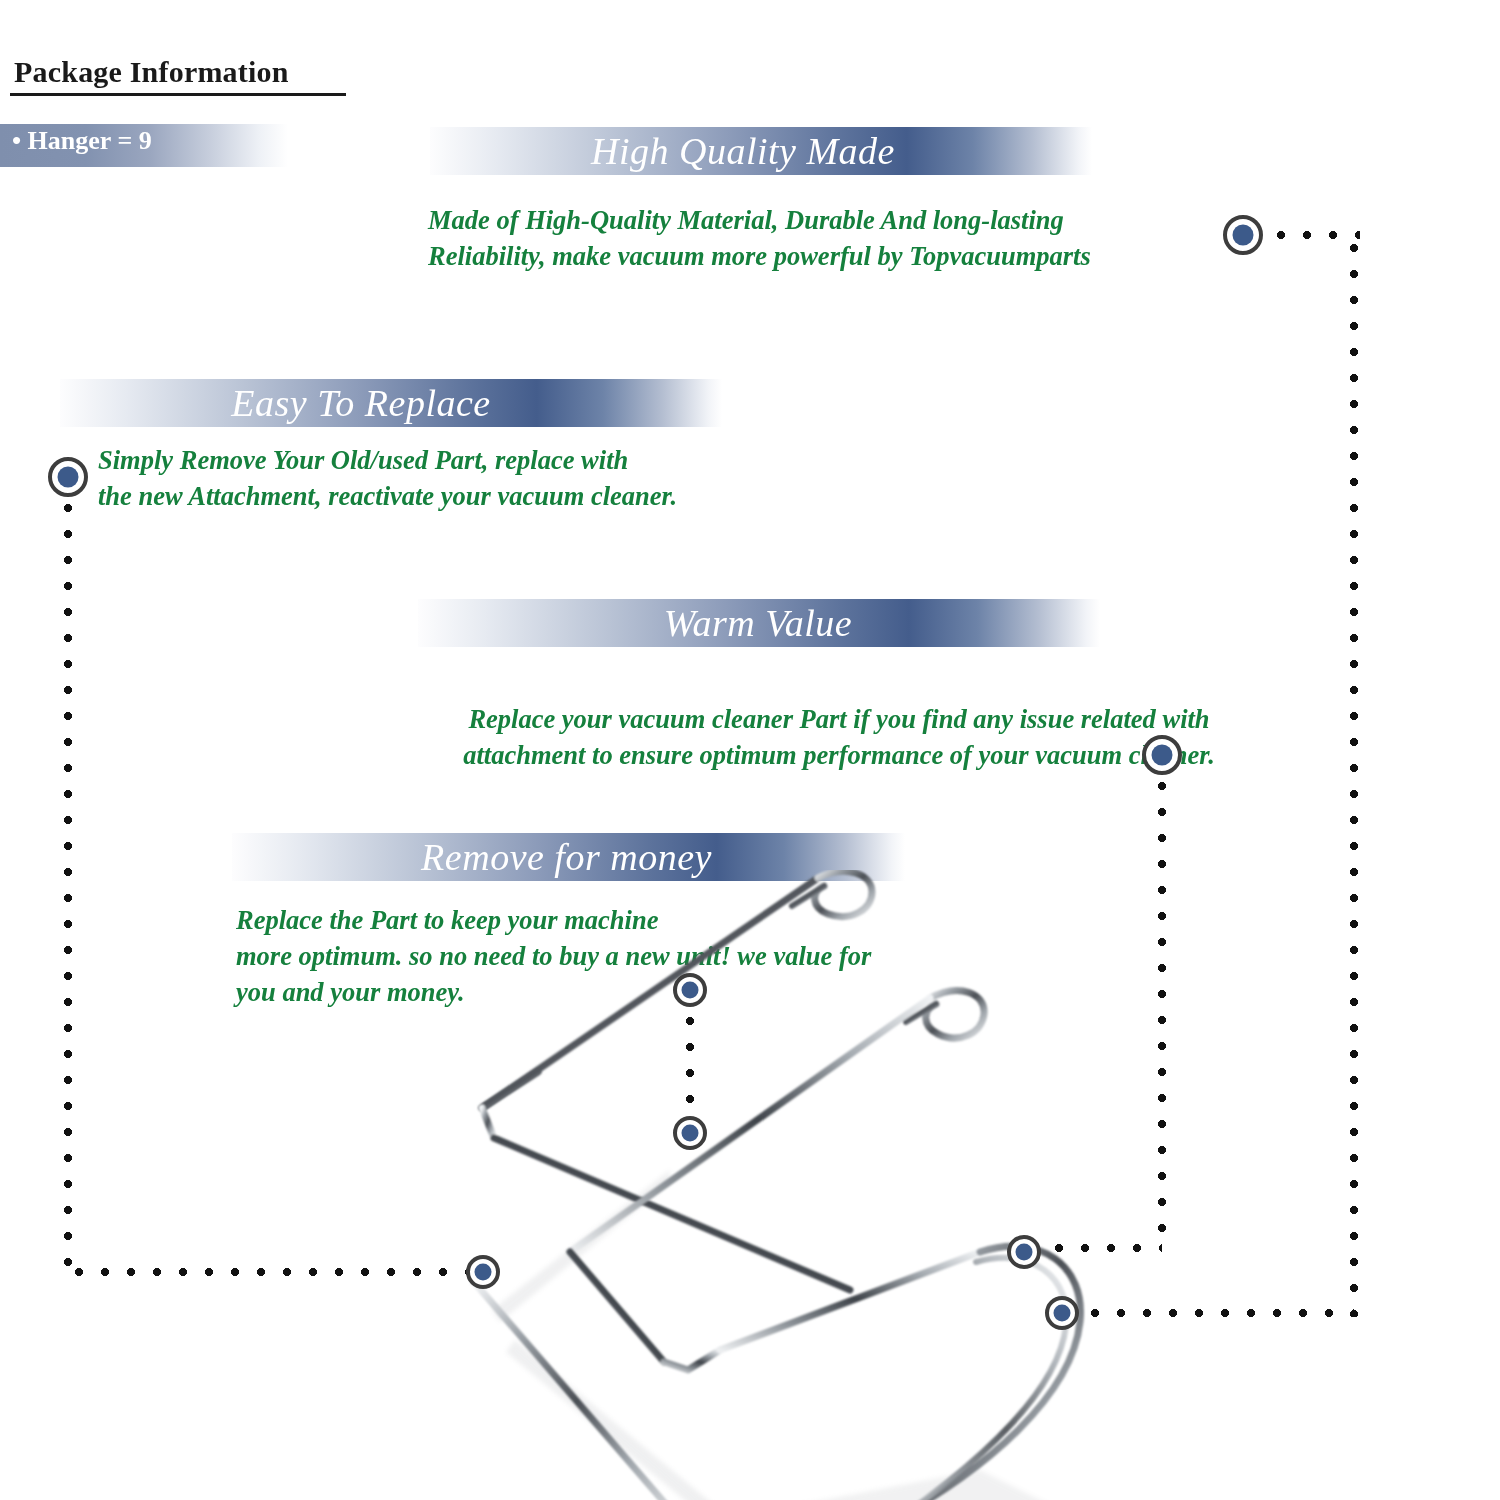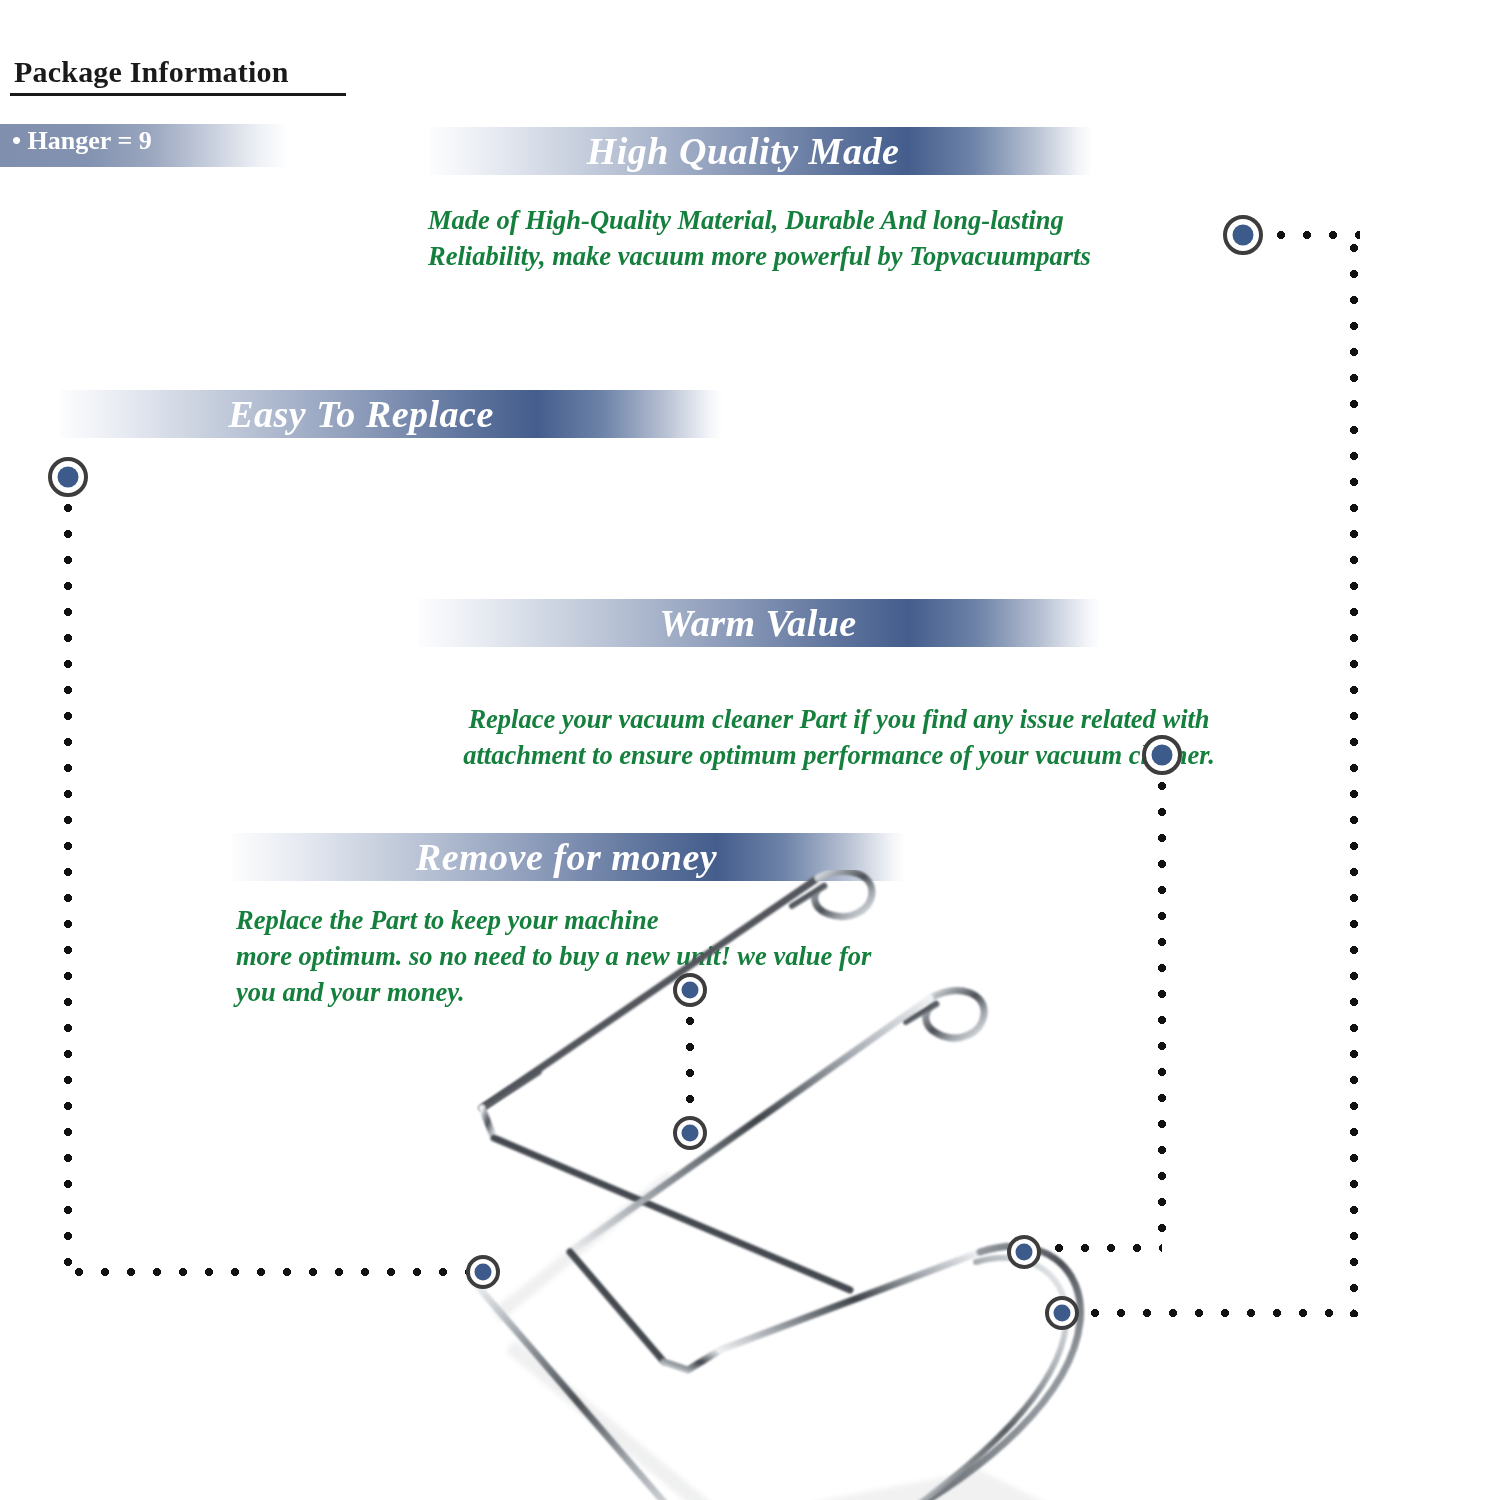--- a/index.html
+++ b/index.html
@@ -78,28 +78,28 @@
   }
   .title-bar .title-text {
     position: absolute;
     left: 0;
     right: 0;
     top: 50%;
     transform: translateY(-50%);
     text-align: center;
     color: #ffffff;
     font-style: italic;
-    font-weight: bold;
+    font-weight: normal;
     font-size: 38px;
     letter-spacing: 0.5px;
     white-space: nowrap;
   }
   #bar-hq   { left: 430px;  top: 97px;  width: 662px; }
   #bar-hq .title-text   { transform: translate(-18px, -50%); }
-  #bar-etr  { left: 60px;   top: 360px; width: 662px; }
+  #bar-etr  { left: 60px;   top: 349px; width: 662px; }
   #bar-etr .title-text  { transform: translate(-30px, -50%); }
   #bar-wt   { left: 418px;  top: 569px; width: 682px; }
   #bar-wt .title-text   { transform: translate(-1px, -50%); }
   #bar-vfm  { left: 232px;  top: 803px; width: 673px; }
   #bar-vfm .title-text  { transform: translate(-2px, -50%); }
 
   
   .body-text {
     position: absolute;
     font-style: italic;
@@ -178,20 +178,22 @@
 
   <div class="title-bar" id="bar-hq">
     <div class="title-text">High Quality Made</div>
   </div>
   <div class="body-text" id="txt-hq">Made of  High-Quality Material, Durable And long-lasting
 Reliability, make vacuum more powerful by Topvacuumparts</div>
 
   <div class="title-bar" id="bar-etr">
     <div class="title-text">Easy To Replace</div>
   </div>
+  <div class="body-text" id="txt-etr">Simply Remove Your Old/used Part, replace with
+the new Attachment, reactivate your vacuum cleaner.</div>
 
   <div class="title-bar" id="bar-wt">
     <div class="title-text">Warm Value</div>
   </div>
   <div class="body-text" id="txt-wt">Replace your vacuum cleaner Part if you find any issue related with
 attachment to ensure optimum performance of your vacuum cleaner.</div>
 
   <div class="title-bar" id="bar-vfm">
     <div class="title-text">Remove for money</div>
   </div>

